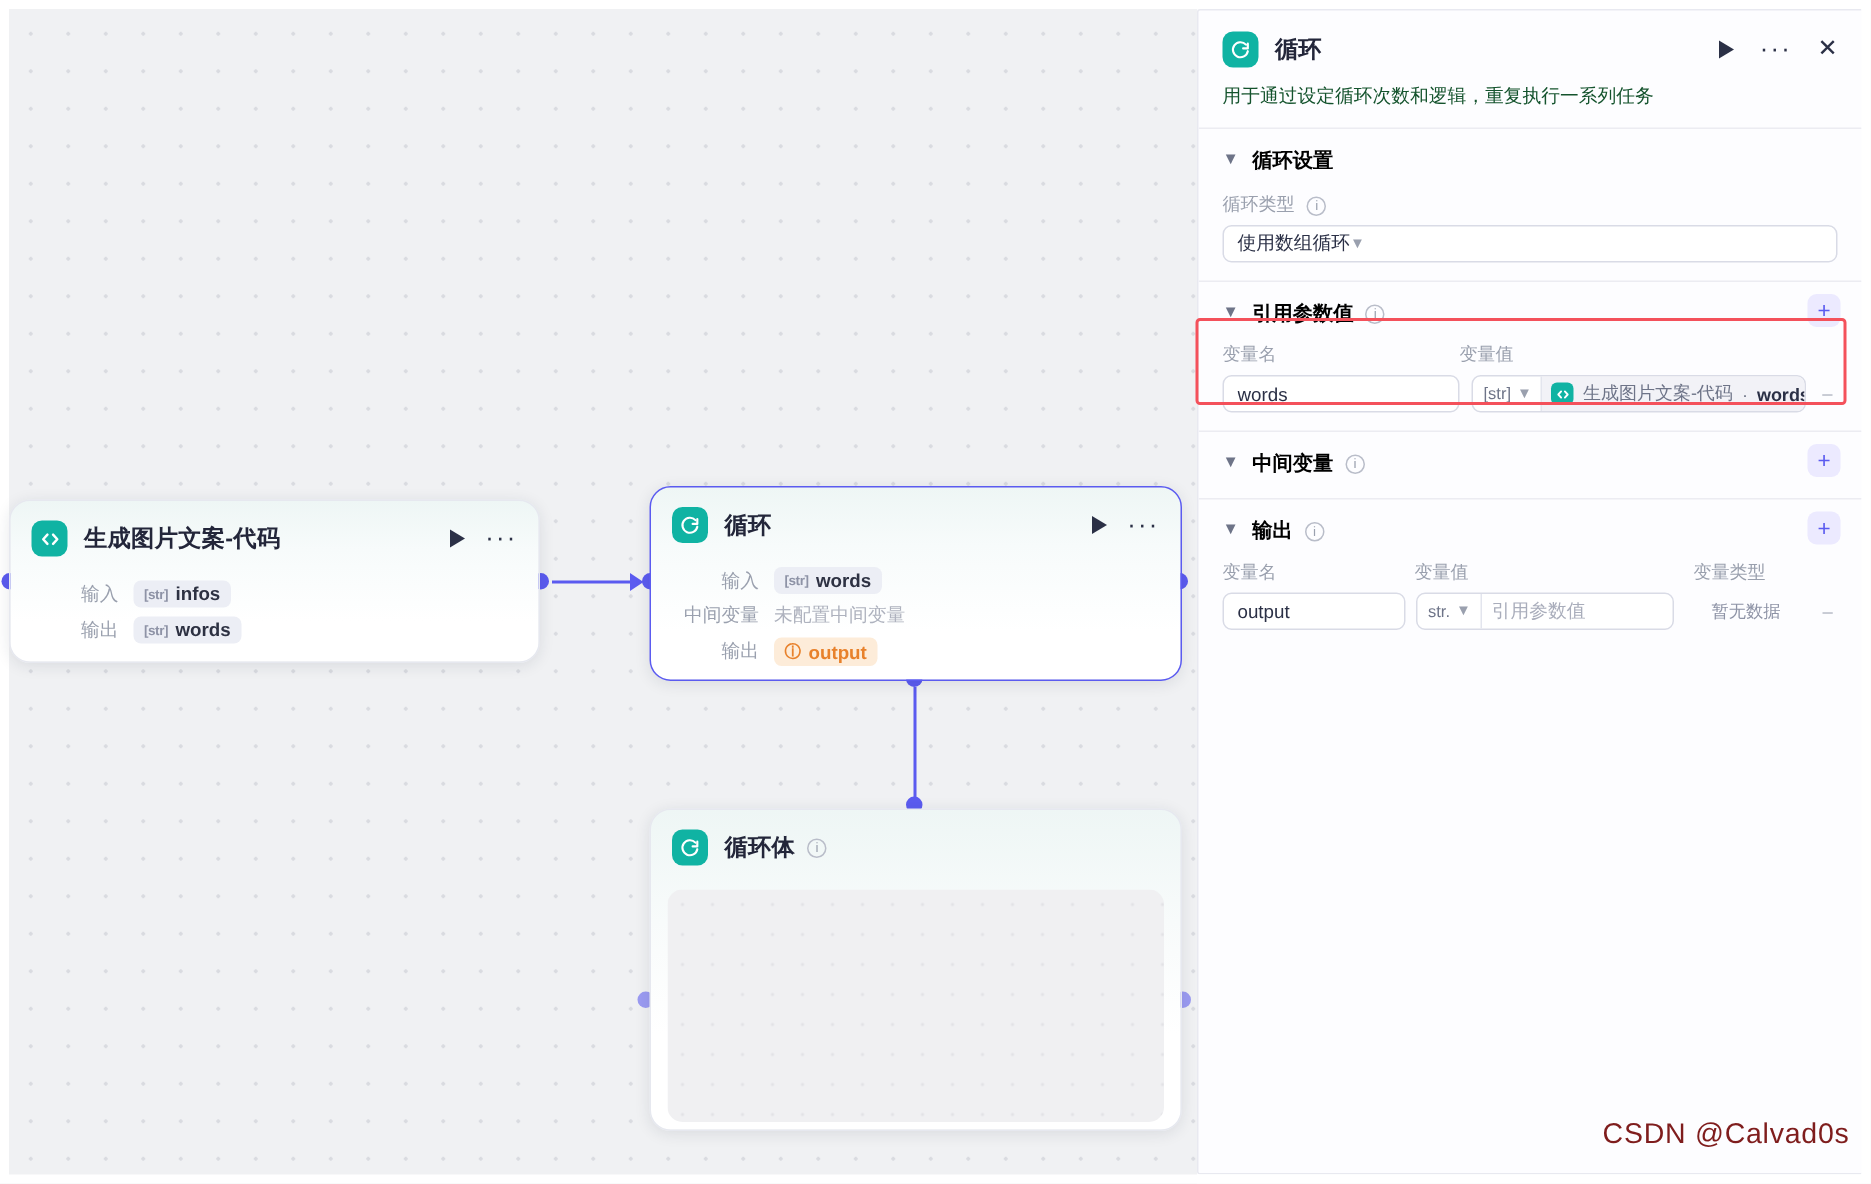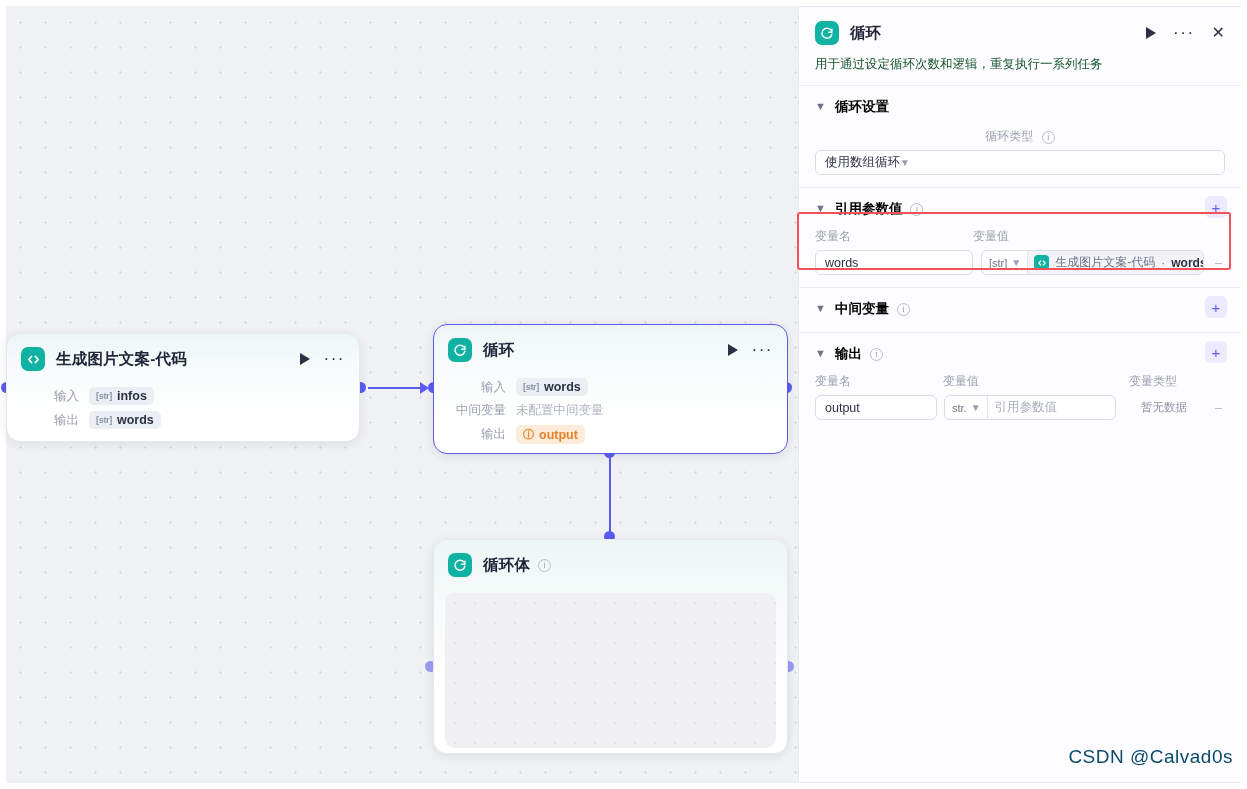--- a/index.html
+++ b/index.html
@@ -96,21 +96,21 @@
   .section { padding: 12px 16px 12px 16px; position: relative; }
   .sec-head { display: flex; align-items: center; }
   .caret { color: #6e7488; font-size: 11px; margin-right: 9px; transform: translateY(-1px); }
   .sec-title { font-size: 13.5px; color: #000000; font-weight: 600; }
   .add-btn {
     position: absolute; right: 14px; top: 8px;
     width: 22px; height: 22px; border-radius: 6px; background: #eceaff;
     color: #5b5bf0; font-size: 15px; display:flex; align-items:center; justify-content:center;
     cursor: pointer; border:none;
   }
-  .field-label { font-size: 12px; color: #9aa0ae; margin: 12px 0 5px 0; text-align: center; }
+  .field-label { font-size: 12px; color: #9aa0ae; margin: 12px 0 5px 0; }
   .select-box, .text-input {
     width: 100%; height: 25px; border: 1px solid #d9dbe6; border-radius: 6px;
     background: #fff; font-size: 12.5px; color: #2b3046;
     padding: 0 9px; display: flex; align-items: center;
     font-family: inherit;
   }
   .select-box { }
   .chev { color: #9aa0ae; font-size: 10px; }
 
   
@@ -141,21 +141,21 @@
   .out-header .o2 { width:186px; }
   .out-header .o3 { width:90px; }
   .out-row { display:flex; align-items:center; margin-top:5px; gap:7px; }
   .oname { width:122px; height:25px; }
   .ovalue { width:182px; height:25px; border:1px solid #d9dbe6; border-radius:6px; background:#fff; display:flex; align-items:center; overflow:hidden; }
   .ph { flex:1; font-size:12.5px; color:#a9adbb; padding-left:7px; }
   .otype { width:86px; text-align:center; font-size:11.5px; color:#8e93a6; }
 
   .watermark {
     position: absolute; right: 8px; bottom: 14px;
-    font-size: 19px; color: #0c4a6e; letter-spacing: .5px; user-select:none;
+    font-size: 19px; color: #7f1d1d; letter-spacing: .5px; user-select:none;
   }
 </style>
 </head>
 <body>
 
 <div id="app">
 
   <div class="canvas">
     <div class="canvas-topline"></div>
     <div class="canvas-leftline"></div>

